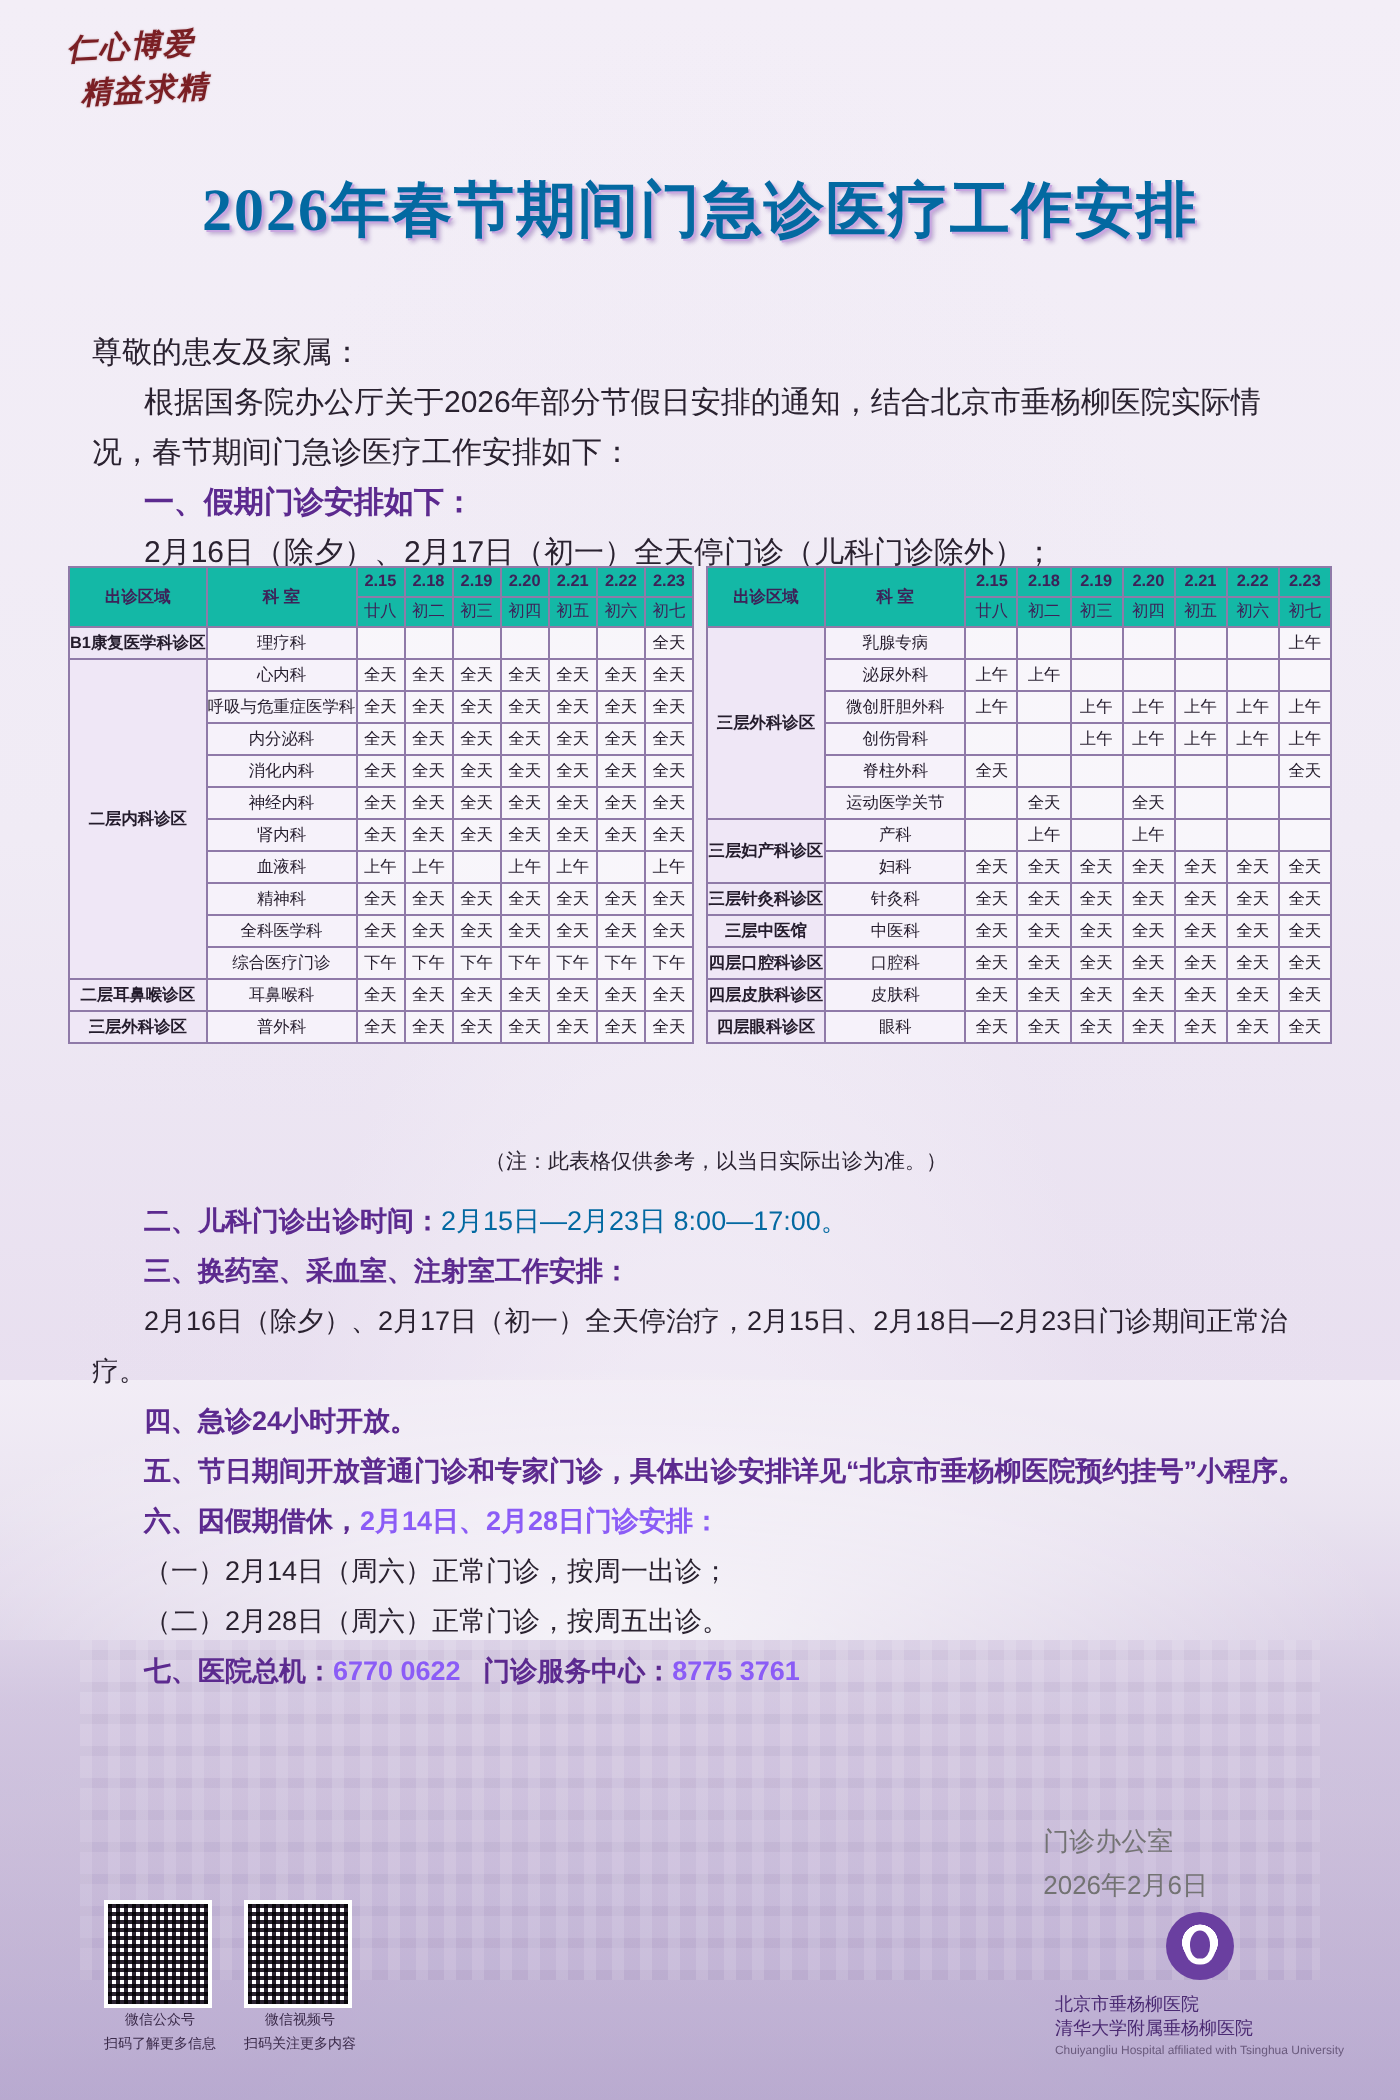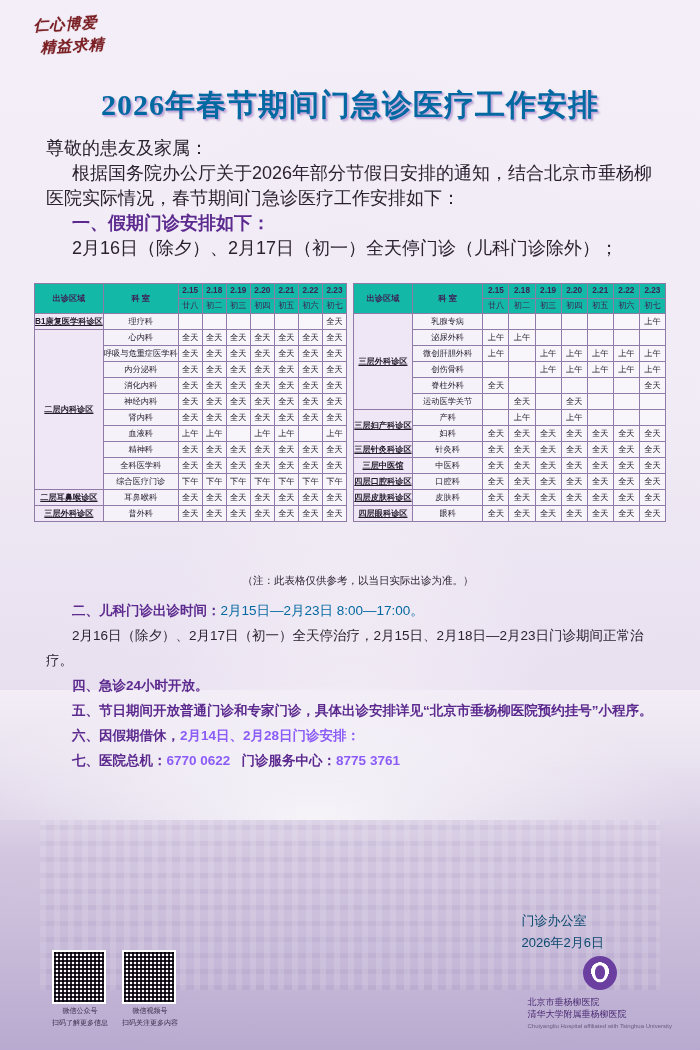--- a/index.html
+++ b/index.html
@@ -52,22 +52,22 @@
     position:absolute;left:0;right:0;top:85px;
     margin:0;text-align:center;
     font-size:30px;letter-spacing:1px;
     font-family:"Liberation Serif","DejaVu Serif",serif;
     font-weight:bold;
     color:#0369a1;
     text-shadow:1px 1px 0 #c9a6e0, 2px 2px 2px rgba(90,40,140,.35);
   }
 
   .body-text{
-    position:absolute;left:46px;right:42px;top:136px;
-    color:#2a2230;font-size:18px;line-height:25px;
+    position:absolute;left:46px;right:42px;top:164px;
+    color:#2a2230;font-size:15px;line-height:25px;
   }
   .body-text p{margin:0;}
   .ind{text-indent:26px;}
   .purple-h{color:#5c2a8f;font-weight:bold;text-indent:26px;}
   .dark{color:#0369a1;}
 
   
   .tables{
     position:absolute;left:34px;top:283px;width:632px;
     display:flex;gap:6px;
@@ -80,38 +80,38 @@
     border:1px solid #8f7aa8;
     text-align:center;
     padding:0;height:15px;line-height:14px;
     white-space:nowrap;
   }
   table.sched thead th{
     background:#14b8a6;color:#3d2258;font-weight:bold;
   }
   thead tr.r1 th{height:14px;}
   thead tr.r2 th{height:13px;font-weight:normal;}
-  td.area{background:#efe7f6;font-weight:bold;width:58px;text-decoration:underline;}
+  td.area{background:#efe7f6;font-weight:bold;width:58px;}
   td.dept{background:#f6f2fa;width:74px;}
   td.v{width:27px;}
   .note{
     position:absolute;left:0;right:0;top:574px;text-align:center;
     font-size:10.5px;color:#2a2230;padding-left:16px;
   }
 
   .body2{
     position:absolute;left:46px;right:42px;top:598px;
     color:#2a2230;font-size:13.5px;line-height:25px;
   }
   .body2 p{margin:0;}
   .red{color:#8b5cf6;font-weight:bold;}
 
   .sign{
     position:absolute;right:96px;top:910px;
-    text-align:left;font-size:13px;color:#0c4a6e;line-height:22px;
+    text-align:left;font-size:13px;color:#737373;line-height:22px;
   }
 
   
   .qr{
     position:absolute;width:50px;height:50px;
     background:
       repeating-linear-gradient(0deg,#2a2230 0 2px,#fff 2px 4px),
       repeating-linear-gradient(90deg,#2a2230 0 2px,#fff 2px 4px);
     background-blend-mode:multiply;
     border:2px solid #fff;
@@ -488,26 +488,29 @@
         </tbody>
     </table>
   </div>
 
   <div class="note">（注：此表格仅供参考，以当日实际出诊为准。）</div>
 
   <div class="body2">
     <p class="purple-h">
       <span>二、儿科门诊出诊时间：</span><span class="dark" style="font-weight:normal">2月15日—2月23日 8:00—17:00。</span>
     </p>
+    <p class="purple-h">三、换药室、采血室、注射室工作安排：</p>
     <p class="ind">2月16日（除夕）、2月17日（初一）全天停治疗，2月15日、2月18日—2月23日门诊期间正常治疗。</p>
     <p class="purple-h">四、急诊24小时开放。</p>
     <p class="purple-h">五、节日期间开放普通门诊和专家门诊，具体出诊安排详见“北京市垂杨柳医院预约挂号”小程序。</p>
     <p class="purple-h">
       <span>六、因假期借休，</span><span class="red">2月14日、2月28日门诊安排：</span>
     </p>
+    <p class="ind">（一）2月14日（周六）正常门诊，按周一出诊；</p>
+    <p class="ind">（二）2月28日（周六）正常门诊，按周五出诊。</p>
     <p class="purple-h">
       <span>七、医院总机：</span><span class="red">6770 0622</span>&nbsp;&nbsp;&nbsp;<span>门诊服务中心：</span><span class="red">8775 3761</span>
     </p>
   </div>
 
   <div class="sign">
     <div>门诊办公室</div>
     <div>2026年2月6日</div>
   </div>
 

